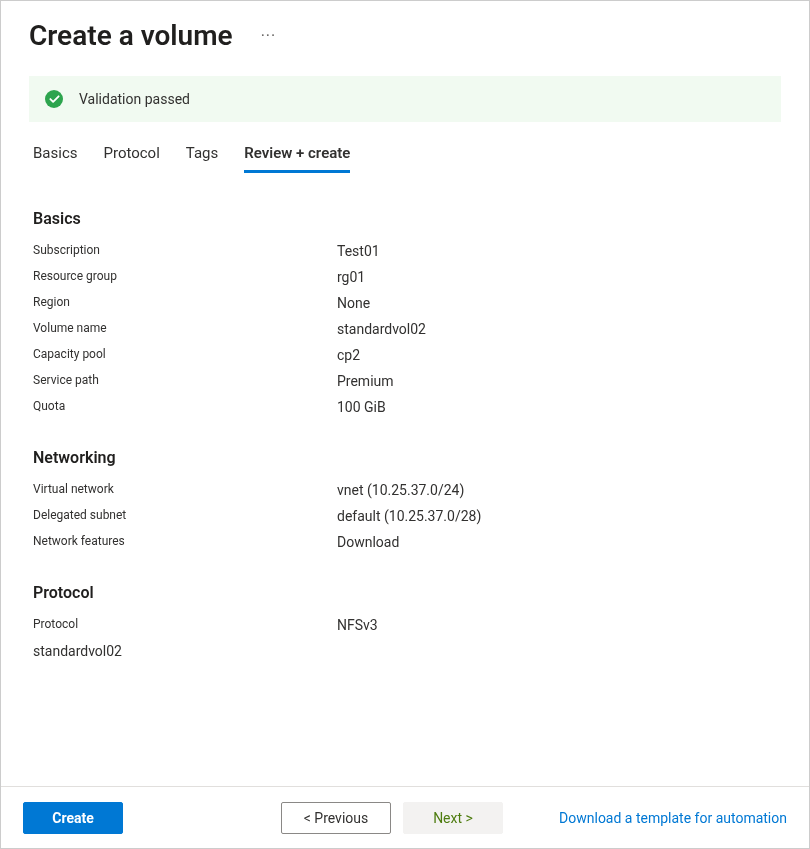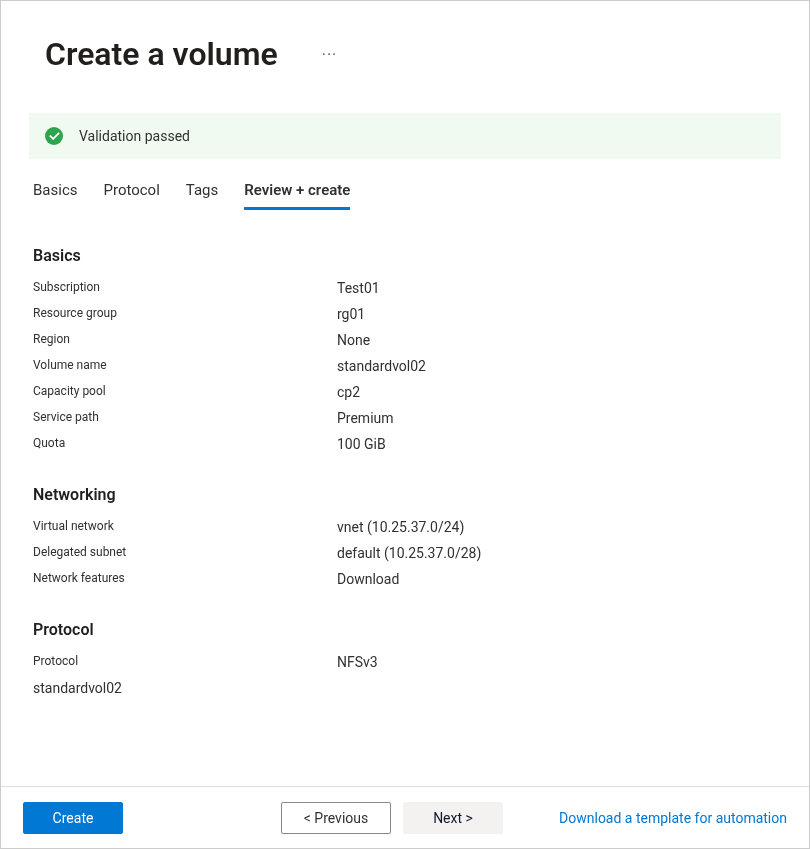--- a/index.html
+++ b/index.html
@@ -21,24 +21,24 @@
     padding: 18px 0 0 0;
     height: calc(100% - 62px);
     overflow: hidden;
   }
   .header-row {
     display: flex;
     align-items: center;
     padding: 0 28px 10px 28px;
   }
   .page-title {
-    font-size: 32px;
+    font-size: 28px;
     font-weight: 600;
     color: #201f1e;
-    margin: 16px;
+    margin: 0;
   }
   .more-dots {
     margin-left: 28px;
     font-size: 16px;
     color: #605e5c;
     letter-spacing: 1px;
     cursor: pointer;
   }
   .validation-bar {
     margin: 14px 28px 0 28px;
@@ -112,32 +112,32 @@
     padding: 7px 18px;
     border-radius: 2px;
     cursor: pointer;
     min-width: 90px;
     text-align: center;
   }
   .btn-primary {
     background: #0078d4;
     color: #ffffff;
     border: 1px solid #0078d4;
-    font-weight: 400;
+    font-weight: 700;
     min-width: 100px;
   }
   .btn-secondary {
     background: #ffffff;
     color: #323130;
     border: 1px solid #8a8886;
     min-width: 110px;
   }
   .btn-disabled {
     background: #f3f2f1;
-    color: #0f172a;
+    color: #4d7c0f;
     border: 1px solid #f3f2f1;
     cursor: default;
     min-width: 100px;
   }
   .footer-spacer { width: 134px; }
   .footer-link {
     color: #0078d4;
     cursor: pointer;
     margin-left: auto;
     font-size: 14px;

